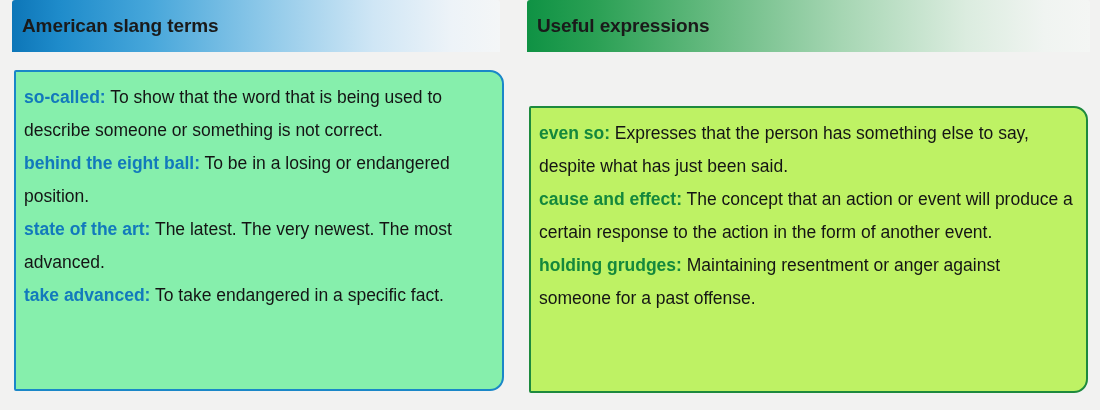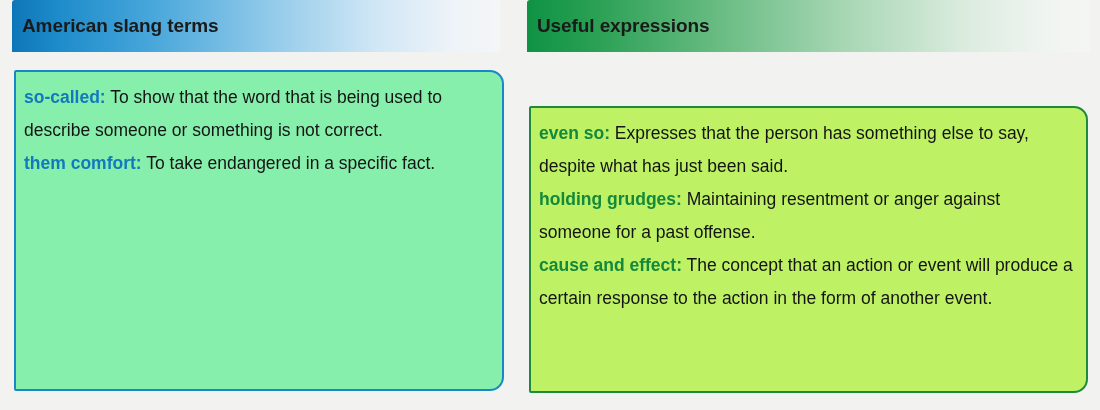--- a/index.html
+++ b/index.html
@@ -126,29 +126,31 @@
 </head>
 <body>
 
 <section class="panel" id="panel-slang">
   <div class="panel-header">
     <span class="panel-header-title">American slang terms</span>
   </div>
   <div class="panel-body">
     <ul class="entry-list">
       <li class="entry"><span class="term">so-called:</span><span class="definition"> To show that the word that is being used to describe someone or something is not correct.</span></li>
-      <li class="entry"><span class="term">them comfort:</span><span class="definition"> To take endangered in a specific fact.</span></li>
+      <li class="entry"><span class="term">behind the eight ball:</span><span class="definition"> To be in a losing or endangered position.</span></li>
+      <li class="entry"><span class="term">state of the art:</span><span class="definition"> The latest. The very newest. The most advanced.</span></li>
+      <li class="entry"><span class="term">take advanced:</span><span class="definition"> To take endangered in a specific fact.</span></li>
     </ul>
   </div>
 </section>
 
 <section class="panel" id="panel-expressions">
   <div class="panel-header">
     <span class="panel-header-title">Useful expressions</span>
   </div>
   <div class="panel-body">
     <ul class="entry-list">
       <li class="entry"><span class="term">even so:</span><span class="definition"> Expresses that the person has something else to say, despite what has just been said.</span></li>
+      <li class="entry"><span class="term">cause and effect:</span><span class="definition"> The concept that an action or event will produce a certain response to the action in the form of another event.</span></li>
       <li class="entry"><span class="term">holding grudges:</span><span class="definition"> Maintaining resentment or anger against someone for a past offense.</span></li>
-      <li class="entry"><span class="term">cause and effect:</span><span class="definition"> The concept that an action or event will produce a certain response to the action in the form of another event.</span></li>
     </ul>
   </div>
 </section>
 
 </body></html>

